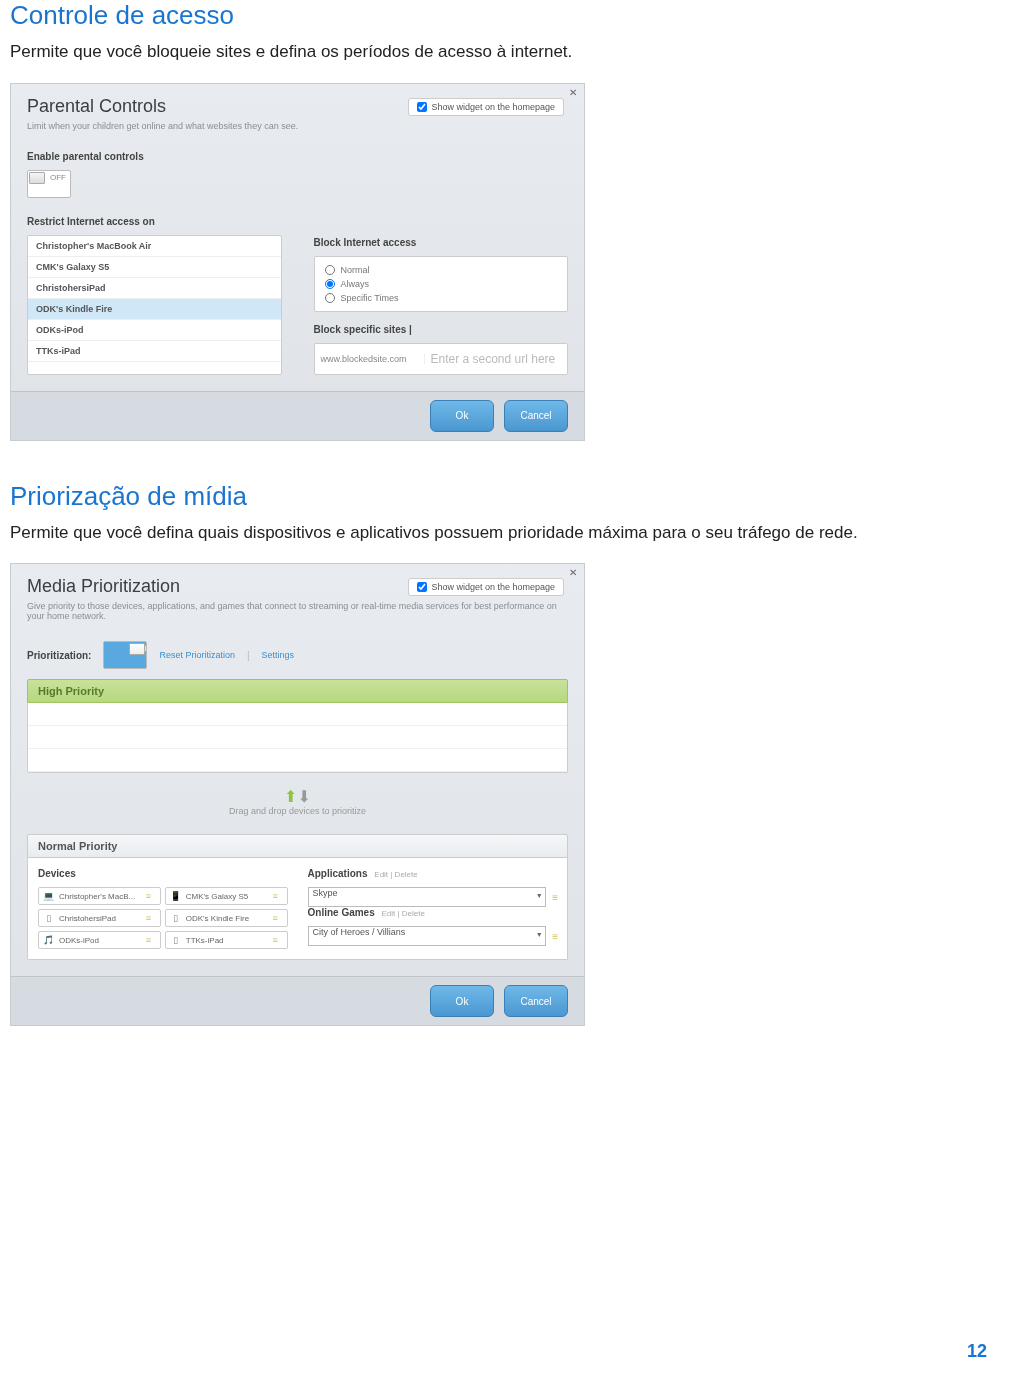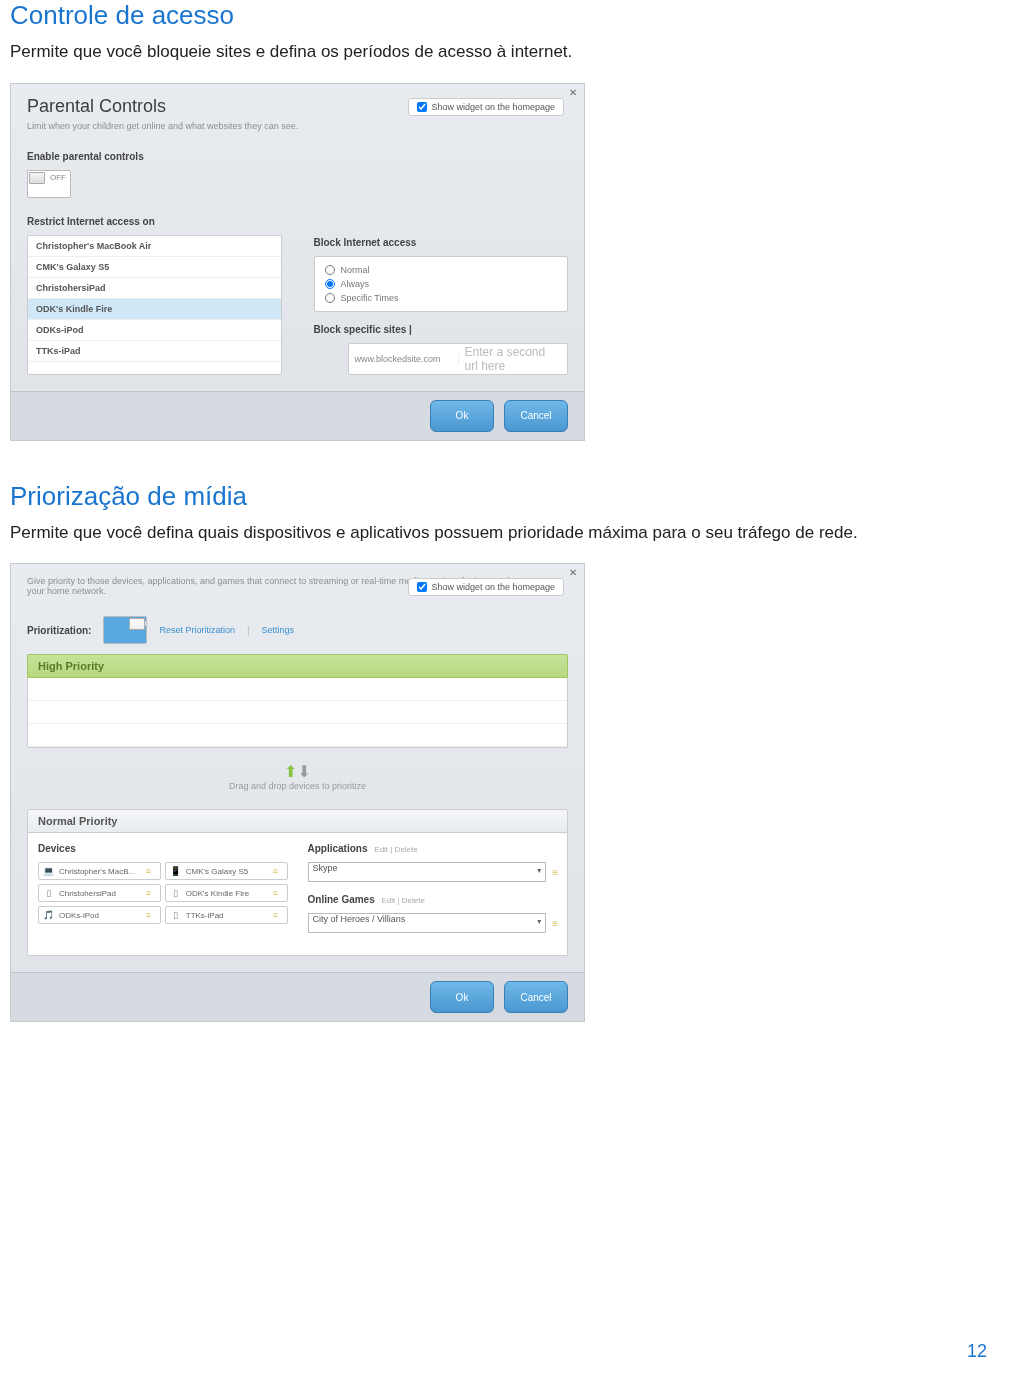--- a/index.html
+++ b/index.html
@@ -133,21 +133,20 @@
     padding: 2px 0;
   }
   .radio-group input { width: 10px; height: 10px; }
   .site-input {
     display: flex;
     background: #fff;
     border: 1px solid #ccc;
     border-radius: 2px;
     height: 32px;
     align-items: center;
-    margin-left: 34px;
   }
   .site-input .val {
     flex: 0 0 110px;
     padding: 0 6px;
     font-size: 9px;
     color: #888;
     border-right: 1px solid #eee;
   }
   .site-input .hint {
     flex: 1;
@@ -264,21 +263,21 @@
     margin-left: auto;
     width: 10px;
     color: #d5c060;
     font-size: 9px;
     letter-spacing: -1px;
   }
   .select-row {
     display: flex;
     align-items: center;
     gap: 6px;
-    margin-bottom: 12px;
+    margin-bottom: 0;
   }
   .select {
     flex: 1;
     height: 20px;
     border: 1px solid #bbb;
     background: #fff;
     font-size: 9px;
     padding: 0 4px;
     color: #555;
     position: relative;
@@ -290,21 +289,21 @@
     font-size: 8px;
     color: #666;
   }
   .grip-sm { color: #d5c060; font-size: 10px; letter-spacing: -1px; }
   .page-num {
     position: absolute;
     bottom: 20px;
     right: 24px;
     color: #1a75d1;
     font-size: 18px;
-    font-weight: normal;
+    font-weight: bold;
   }
 </style>
 </head>
 <body>
 
 <h2 class="section-title">Controle de acesso</h2>
 <p class="section-desc">Permite que você bloqueie sites e defina os períodos de acesso à internet.</p>
 
 <div class="panel">
   <span class="panel-close">✕</span>
@@ -363,20 +362,21 @@
     <button class="btn">Cancel</button>
   </div>
 </div>
 
 <h2 class="section-title">Priorização de mídia</h2>
 <p class="section-desc">Permite que você defina quais dispositivos e aplicativos possuem prioridade máxima para o seu tráfego de rede.</p>
 
 <div class="panel">
   <span class="panel-close">✕</span>
   <div class="panel-header">
+    <div class="panel-title">Media Prioritization</div>
     <div class="panel-sub">Give priority to those devices, applications, and games that connect to streaming or real-time media services for best performance on your home network.</div>
     <label class="widget-check">
       <input type="checkbox" checked="" style="">
       <span>Show widget on the homepage</span>
     </label>
   </div>
   <div class="panel-body">
     <div class="prio-row">
       <span class="label-bold" style="margin:0">Prioritization:</span>
       <span class="toggle on">

